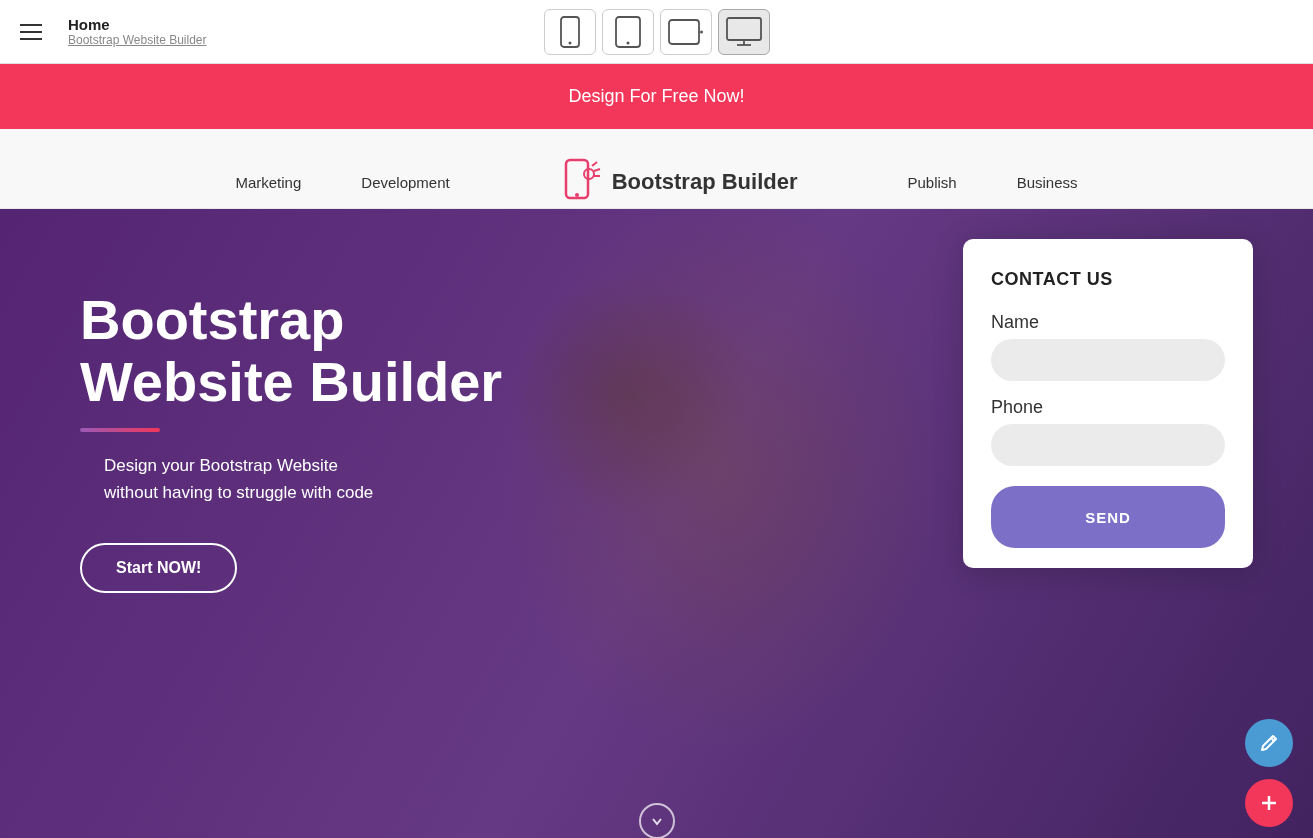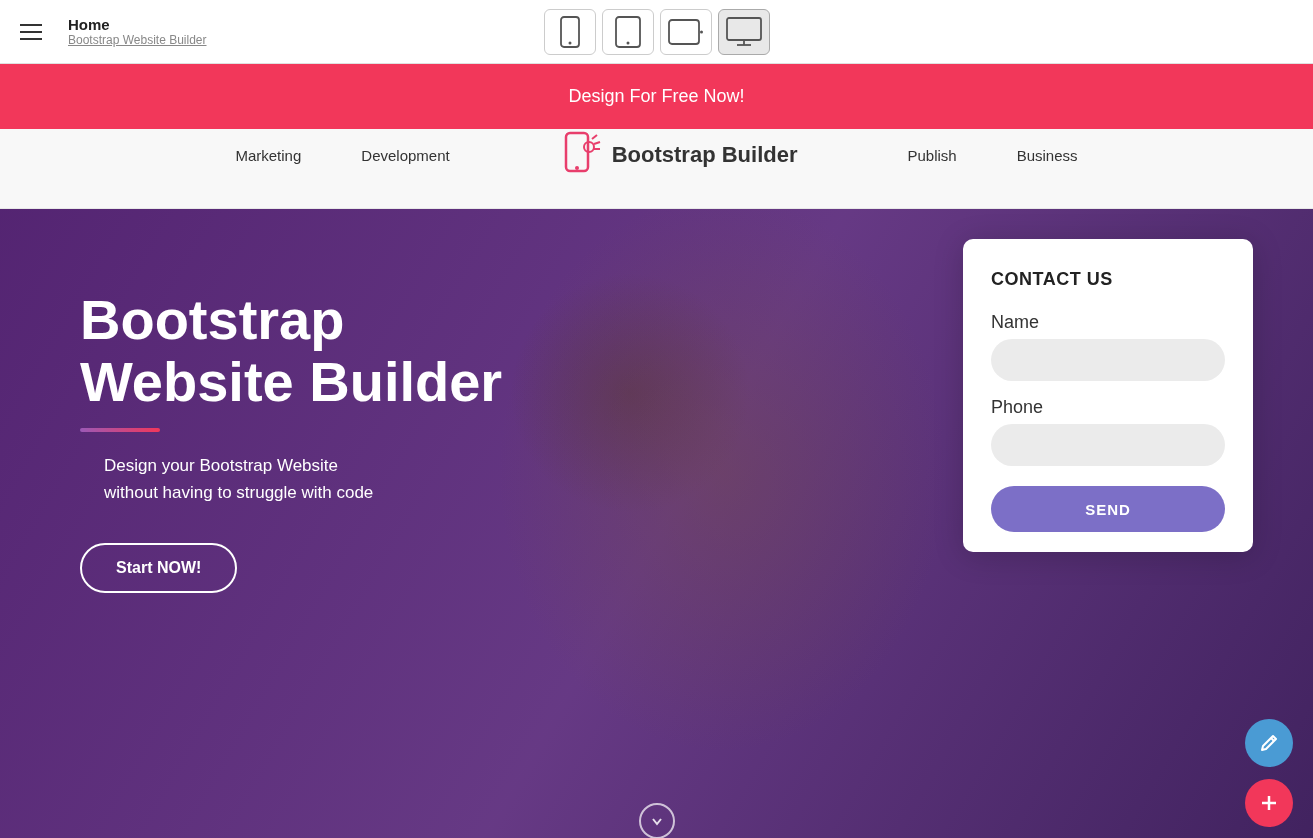--- a/index.html
+++ b/index.html
@@ -111,21 +111,21 @@
       font-size: 18px;
       color: #fff;
       font-weight: 500;
     }
 
     
     .site-navbar {
       background: #f8f8f8;
       height: 80px;
       display: flex;
-      align-items: flex-start;
+      align-items: flex-end;
       justify-content: center;
       gap: 0;
       border-bottom: 1px solid #e8e8e8;
     }
     .site-nav-items {
       display: flex;
       align-items: center;
       gap: 60px;
     }
     .site-nav-link {
@@ -257,21 +257,21 @@
       height: 42px;
       background: #ebebeb;
       border: none;
       border-radius: 22px;
       padding: 0 16px;
       font-size: 14px;
       outline: none;
     }
     .send-btn {
       width: 100%;
-      height: 46px;
+      height: 62px;
       background: #7c6fc7;
       border: none;
       border-radius: 24px;
       color: #fff;
       font-size: 15px;
       font-weight: 700;
       letter-spacing: 1px;
       cursor: pointer;
       margin-top: 4px;
     }

